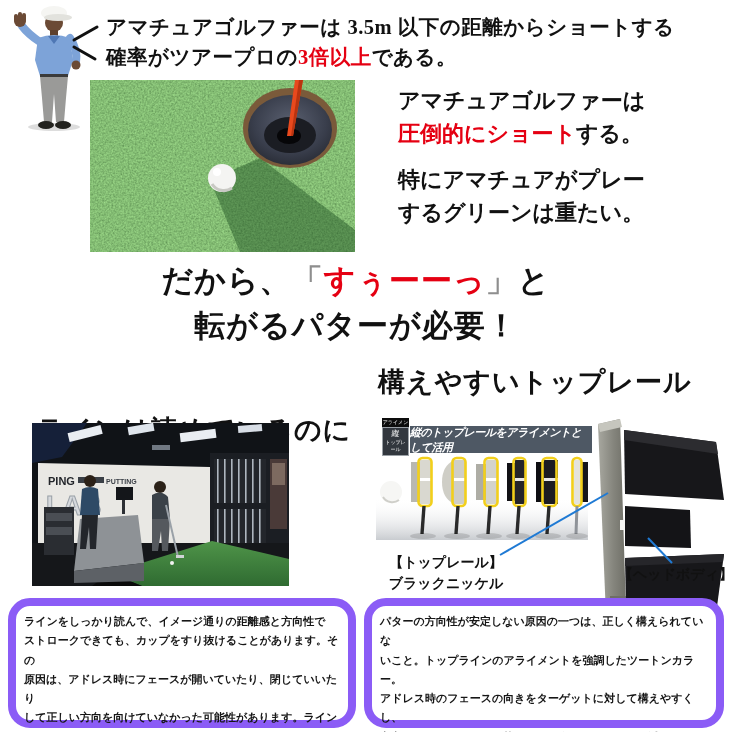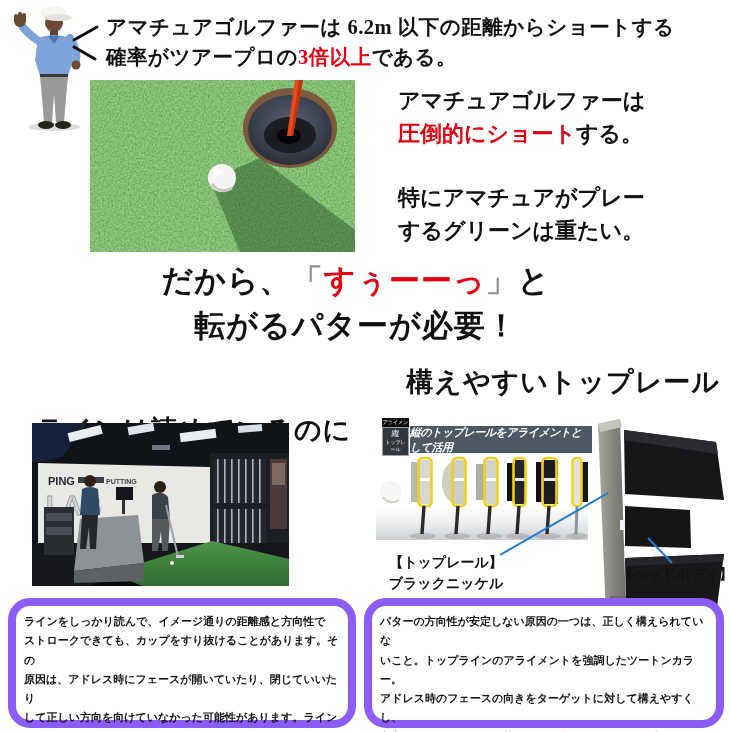--- a/index.html
+++ b/index.html
@@ -14,28 +14,28 @@
 
   
   .golfer{left:6px;top:2px;width:96px;height:130px;}
   .speech-lines{left:68px;top:24px;width:32px;height:38px;}
 
   
   .green-photo{left:90px;top:80px;width:265px;height:172px;}
 
   
   .photo-claims{left:398px;top:84px;width:310px;font-size:22px;line-height:33px;font-weight:bold;}
-  .photo-claims .p2{margin-top:31px;white-space:pre-line;}
+  .photo-claims .p2{margin-top:13px;white-space:pre-line;}
 
   
   .headline{left:0;top:258px;width:712px;text-align:center;font-size:31px;line-height:45px;font-weight:bold;letter-spacing:1px;}
 
   
   .heading-left{left:18px;top:364px;width:352px;text-align:center;font-size:27px;font-weight:bold;letter-spacing:1px;margin-top:48px;}
-  .heading-right{left:378px;top:364px;width:342px;text-align:right;font-size:27px;font-weight:bold;letter-spacing:1px;}
+  .heading-right{left:378px;top:364px;width:342px;text-align:left;font-size:27px;font-weight:bold;letter-spacing:1px;}
 
   
   .lab-photo{left:32px;top:423px;width:287px;height:163px;}
 
   
   .rail-graphic{left:372px;top:412px;width:356px;height:222px;}
   .badge{left:10px;top:6px;width:27px;height:38px;}
   .badge-tab{background:#0c0c0c;color:#fff;font-size:5px;line-height:9px;height:9px;text-align:center;
              font-family:"Liberation Sans","DejaVu Sans",sans-serif;letter-spacing:0;}
   .badge-body{background:#32373e;border:1px solid #9aa0a6;color:#fff;height:27px;text-align:center;
@@ -92,21 +92,21 @@
   </div>
 
   <div class="abs speech-lines">
     <svg width="32" height="38" viewBox="0 0 32 38">
       <line x1="29" y1="3" x2="6" y2="16" stroke="#111" stroke-width="3" stroke-linecap="round"></line>
       <line x1="6" y1="23" x2="27" y2="35" stroke="#111" stroke-width="3" stroke-linecap="round"></line>
     </svg>
   </div>
 
   <div class="abs top-claim">
-    <div><span>アマチュアゴルファーは 6.2m 以下の距離からショートする</span></div>
+    <div><span>アマチュアゴルファーは 3.5m 以下の距離からショートする</span></div>
     <div>
       <span>確率がツアープロの</span><span class="red">3倍以上</span><span>である。</span>
     </div>
   </div>
 
   <div class="abs green-photo">
     <svg width="265" height="172" viewBox="0 0 265 172">
       <defs>
         <filter id="grassTex" x="0" y="0" width="100%" height="100%">
           <feTurbulence type="fractalNoise" baseFrequency="0.55" numOctaves="3" seed="11"></feTurbulence>

